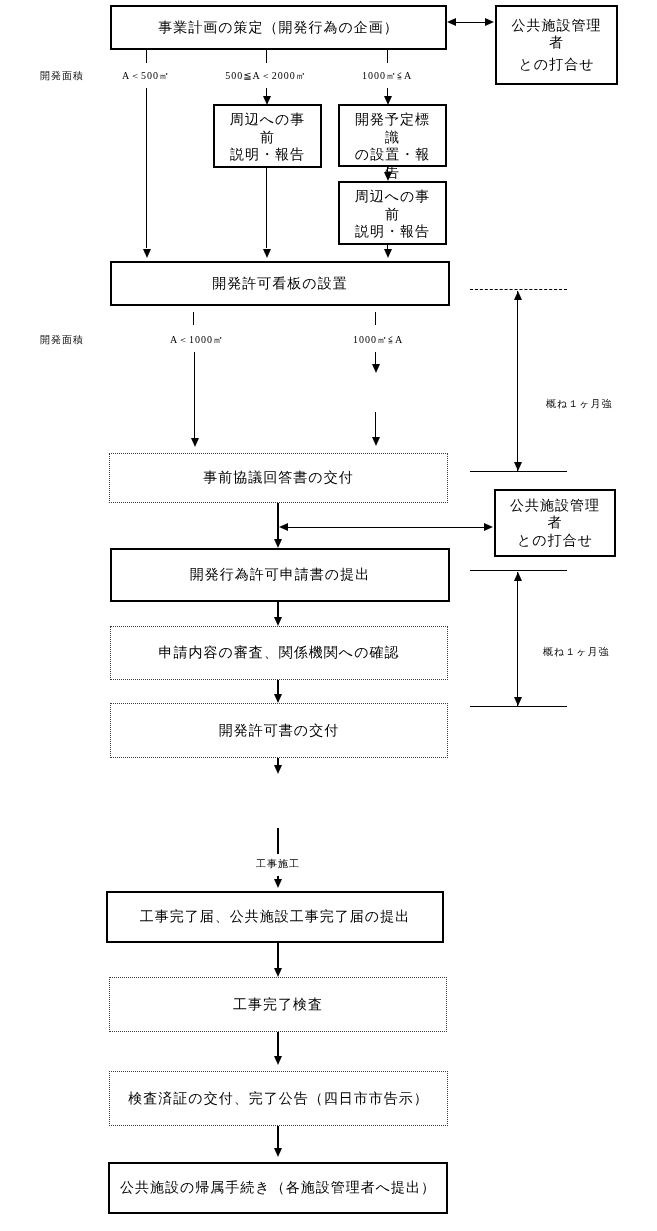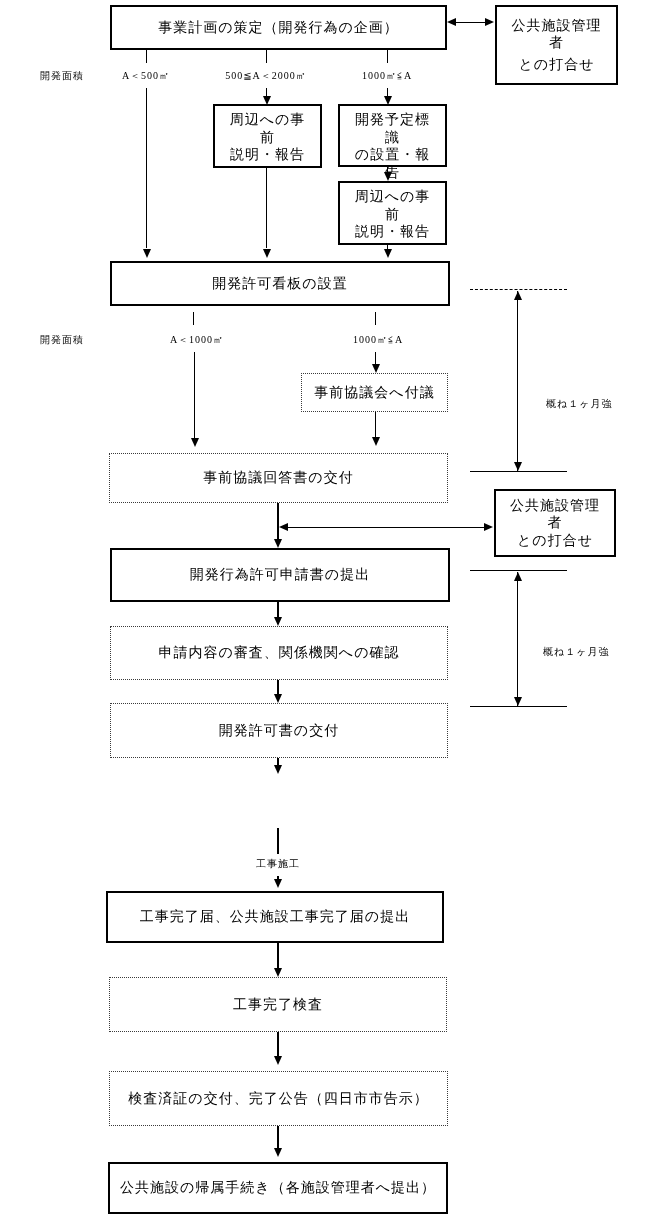--- a/index.html
+++ b/index.html
@@ -89,23 +89,20 @@
   <div class="vl" style="left:375px;top:312px;height:13px"></div>
   <div class="lbl" style="left:40px;top:333px">開発面積</div>
   <div class="lbl c" style="left:197px;top:333px">A＜1000㎡</div>
   <div class="lbl c" style="left:378px;top:333px">1000㎡≦A</div>
 
   <div class="vl" style="left:194px;top:352px;height:86px"></div>
   <div class="ah ah-d" style="left:191px;top:438px"></div>
 
   <div class="vl" style="left:375px;top:352px;height:12px"></div>
   <div class="ah ah-d" style="left:372px;top:364px"></div>
-  <div class="box dotted" style="left:301px;top:373px;width:147px;height:39px">
-    <span>事前協議会へ付議</span>
-  </div>
   <div class="vl" style="left:375px;top:412px;height:26px"></div>
   <div class="ah ah-d" style="left:372px;top:437px"></div>
 
   <div class="box dotted" style="left:109px;top:453px;width:339px;height:50px">
     <span>事前協議回答書の交付</span>
   </div>
 
   <div class="vl2" style="left:277px;top:503px;height:37px"></div>
   <div class="ah ah-d" style="left:274px;top:539px"></div>
   <div class="hl" style="left:285px;top:527px;width:200px"></div>

